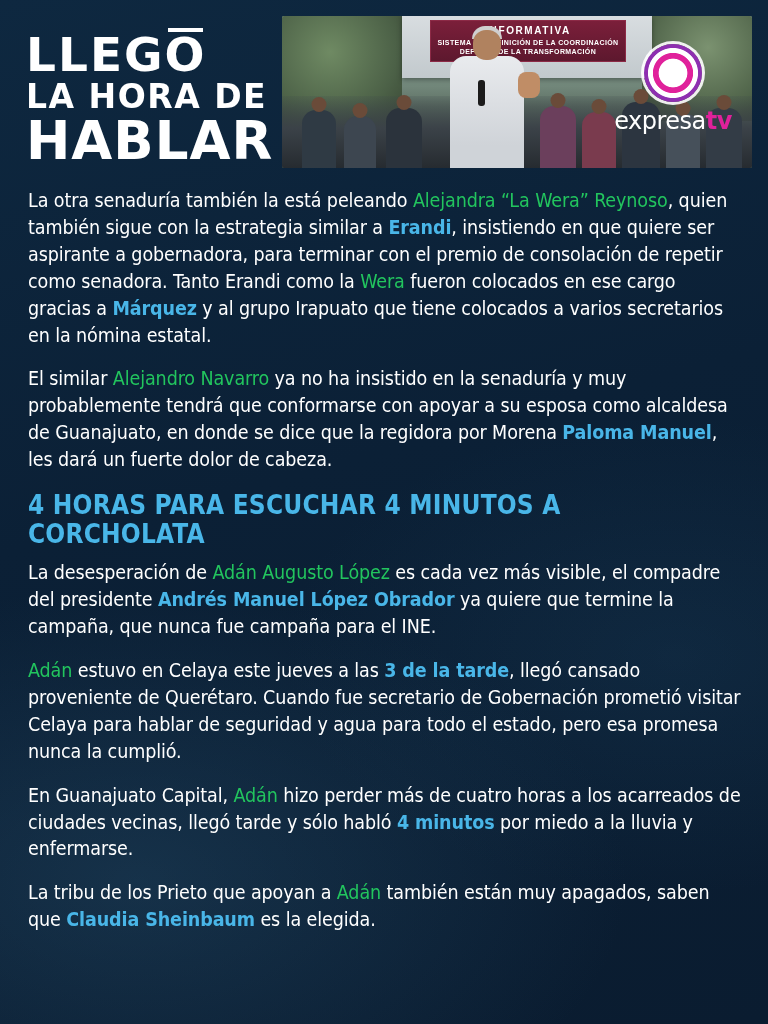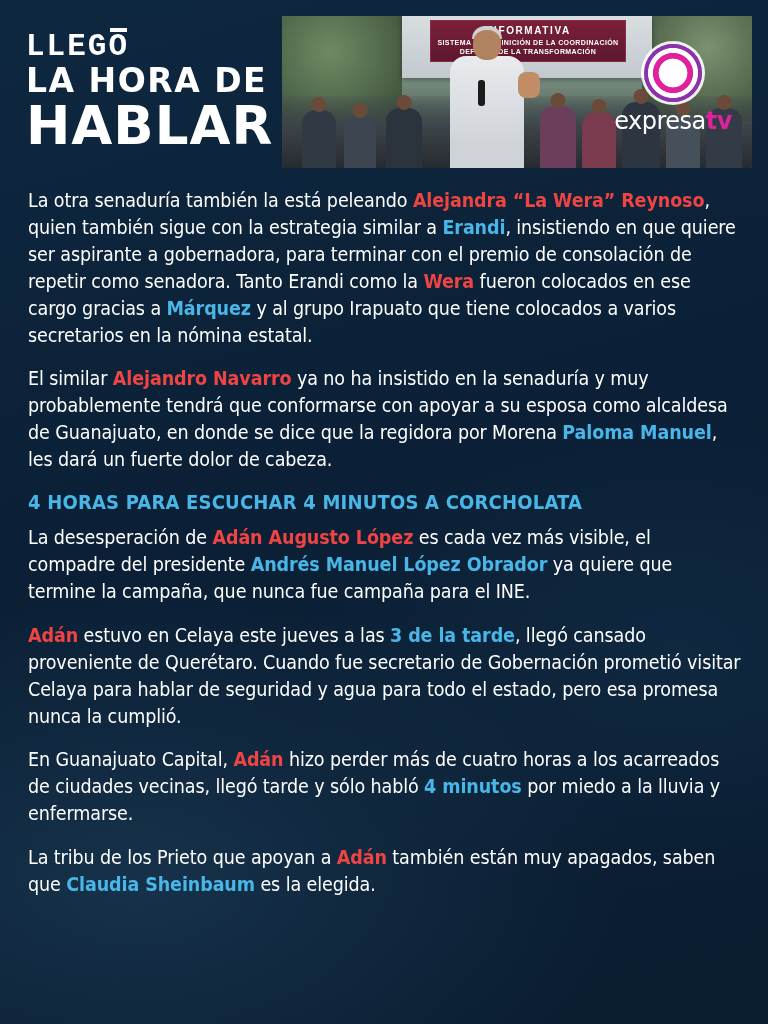--- a/index.html
+++ b/index.html
@@ -36,25 +36,24 @@
   }
   .logo-line {
     font-family: "DejaVu Sans", sans-serif;
     font-weight: bold;
     color: #ffffff;
     letter-spacing: 1px;
     line-height: 0.98;
     text-transform: uppercase;
   }
   .logo-line1 {
-    font-size: 31px;
+    font-size: 47px;
     letter-spacing: 2px;
     display: flex;
     align-items: flex-start;
-    font-family: Liberation Mono, monospace;
   }
   .ovr { position: relative; display: inline-block; }
   .ovr::after {
     content: "";
     position: absolute;
     left: 8%;
     right: 8%;
     top: -4px;
     height: 4px;
     background: #ffffff;
@@ -169,26 +168,26 @@
     padding: 6px 26px 0 28px;
   }
   p.para {
     margin: 0 0 17px 0;
     font-family: "DejaVu Sans Condensed", "Liberation Sans Narrow", "Liberation Sans", sans-serif;
     font-size: 19.5px;
     line-height: 1.38;
     color: #ffffff;
     letter-spacing: -0.1px;
   }
-  .hl-pink { color: #ef4444; font-weight: bold; }
+  .hl-pink { color: #22c55e; font-weight: normal; }
   .hl-blue { color: #49b6e8; font-weight: bold; }
   .section-heading {
     margin: 6px 0 12px 0;
     font-family: "DejaVu Sans Condensed", "Liberation Sans Narrow", "Liberation Sans", sans-serif;
-    font-size: 20px;
+    font-size: 26px;
     font-weight: bold;
     color: #49b6e8;
     letter-spacing: 0.2px;
     line-height: 1.1;
   }
 </style>
 </head>
 <body>
 
 <div class="header">

